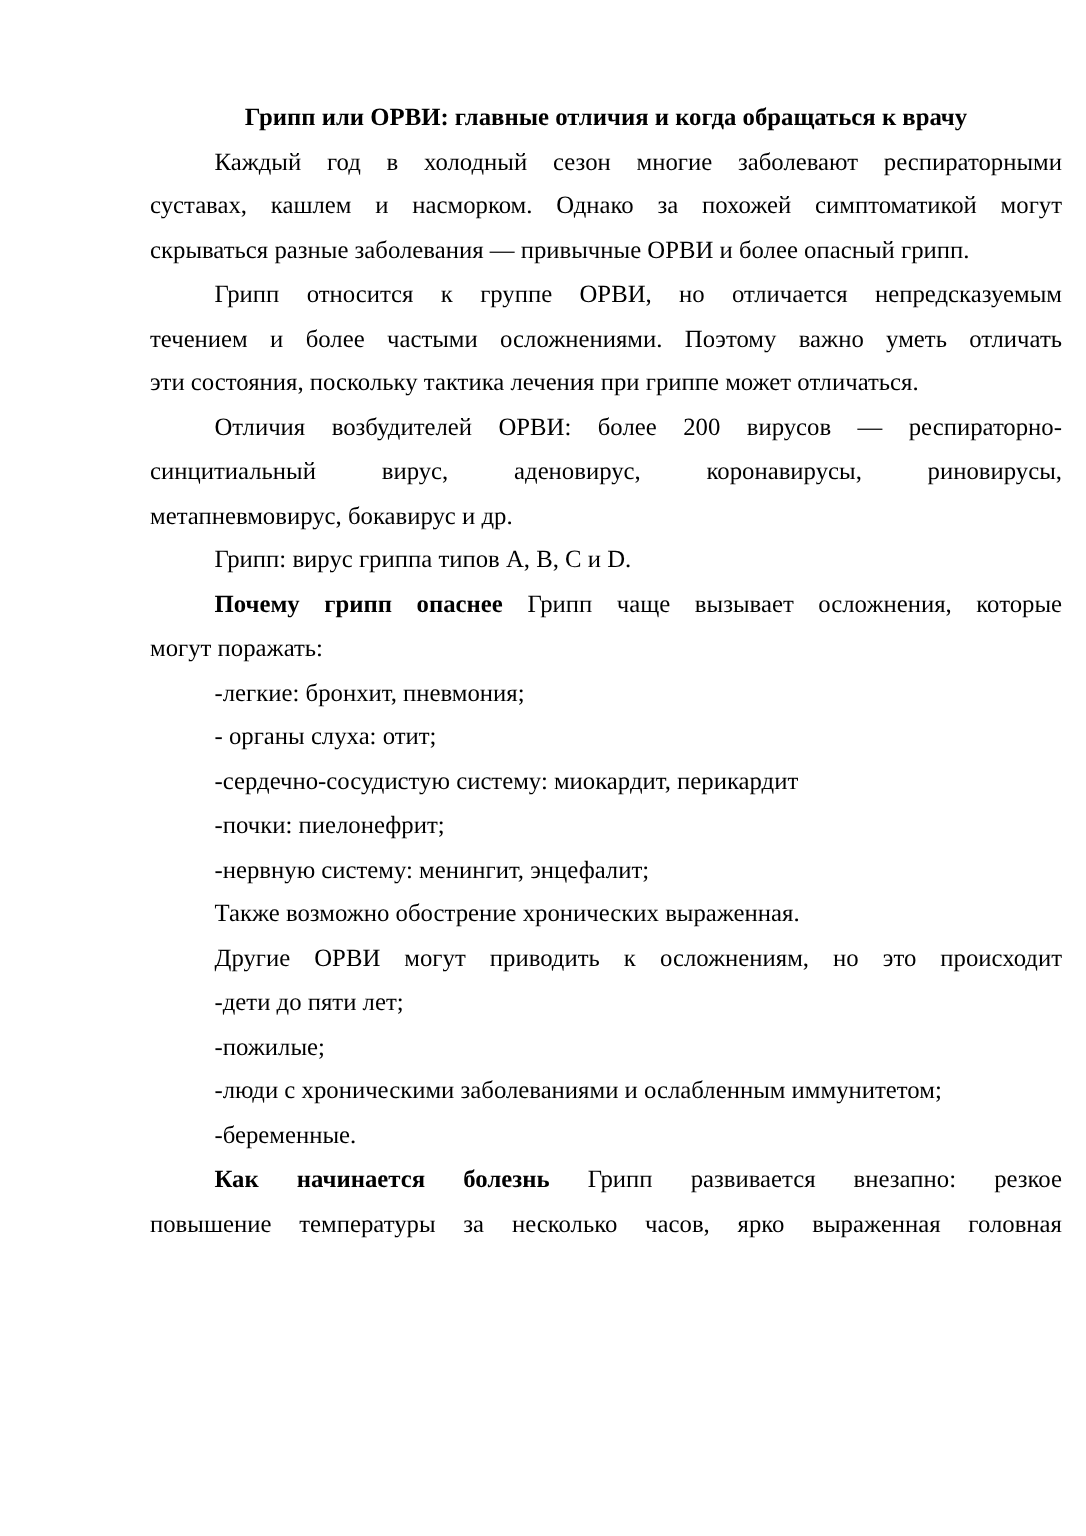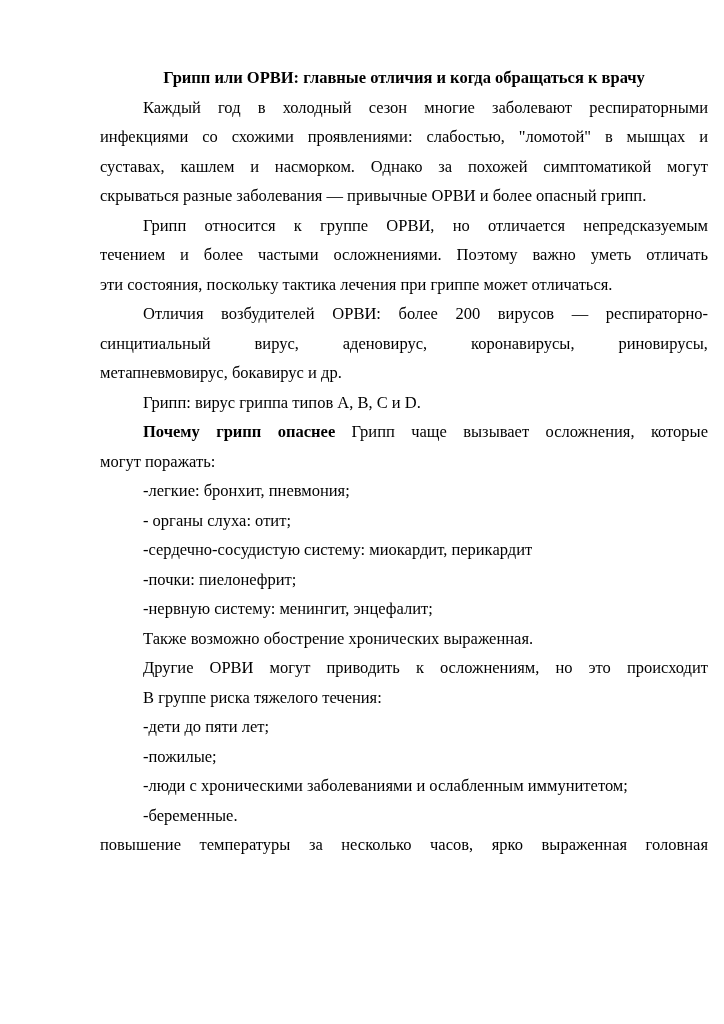--- a/index.html
+++ b/index.html
@@ -48,21 +48,20 @@
   }
 </style>
 </head>
 <body>
 
 <div class="page">
   <div class="doc-title">Грипп или ОРВИ: главные отличия и когда обращаться к врачу</div>
   <div id="doc-body">
       <div class="para">
         <div class="line indent"><span class="run">Каждый год в холодный сезон многие заболевают респираторными</span></div>
-        <div class="line"><span class="run">инфекциями со схожими проявлениями: слабостью, "ломотой" в мышцах и</span></div>
         <div class="line"><span class="run">суставах, кашлем и насморком. Однако за похожей симптоматикой могут</span></div>
         <div class="line last"><span class="run">скрываться разные заболевания — привычные ОРВИ и более опасный грипп.</span></div>
       </div>
       <div class="para">
         <div class="line indent"><span class="run">Грипп относится к группе ОРВИ, но отличается непредсказуемым</span></div>
         <div class="line"><span class="run">течением и более частыми осложнениями. Поэтому важно уметь отличать</span></div>
         <div class="line last"><span class="run">эти состояния, поскольку тактика лечения при гриппе может отличаться.</span></div>
       </div>
       <div class="para">
         <div class="line indent"><span class="run">Отличия возбудителей ОРВИ: более 200 вирусов — респираторно-</span></div>
@@ -91,31 +90,29 @@
       <div class="para">
         <div class="line indent last"><span class="run">-нервную систему: менингит, энцефалит;</span></div>
       </div>
       <div class="para">
         <div class="line indent last"><span class="run">Также возможно обострение хронических выраженная.</span></div>
       </div>
       <div class="para">
         <div class="line indent"><span class="run">Другие ОРВИ могут приводить к осложнениям, но это происходит</span></div>
       </div>
       <div class="para">
-        <div class="line indent last"><span class="run">В группе риска тяжелого течения:</span></div>
-      </div>
-      <div class="para">
         <div class="line indent last"><span class="run">-дети до пяти лет;</span></div>
       </div>
       <div class="para">
         <div class="line indent last"><span class="run">-пожилые;</span></div>
       </div>
       <div class="para">
         <div class="line indent last"><span class="run">-люди с хроническими заболеваниями и ослабленным иммунитетом;</span></div>
       </div>
       <div class="para">
         <div class="line indent last"><span class="run">-беременные.</span></div>
       </div>
       <div class="para">
+        <div class="line indent"><span class="run b">Как начинается болезнь</span><span class="run"> Грипп развивается внезапно: резкое</span></div>
         <div class="line"><span class="run">повышение температуры за несколько часов, ярко выраженная головная</span></div>
       </div>
     </div>
 </div>
 
 </body></html>

